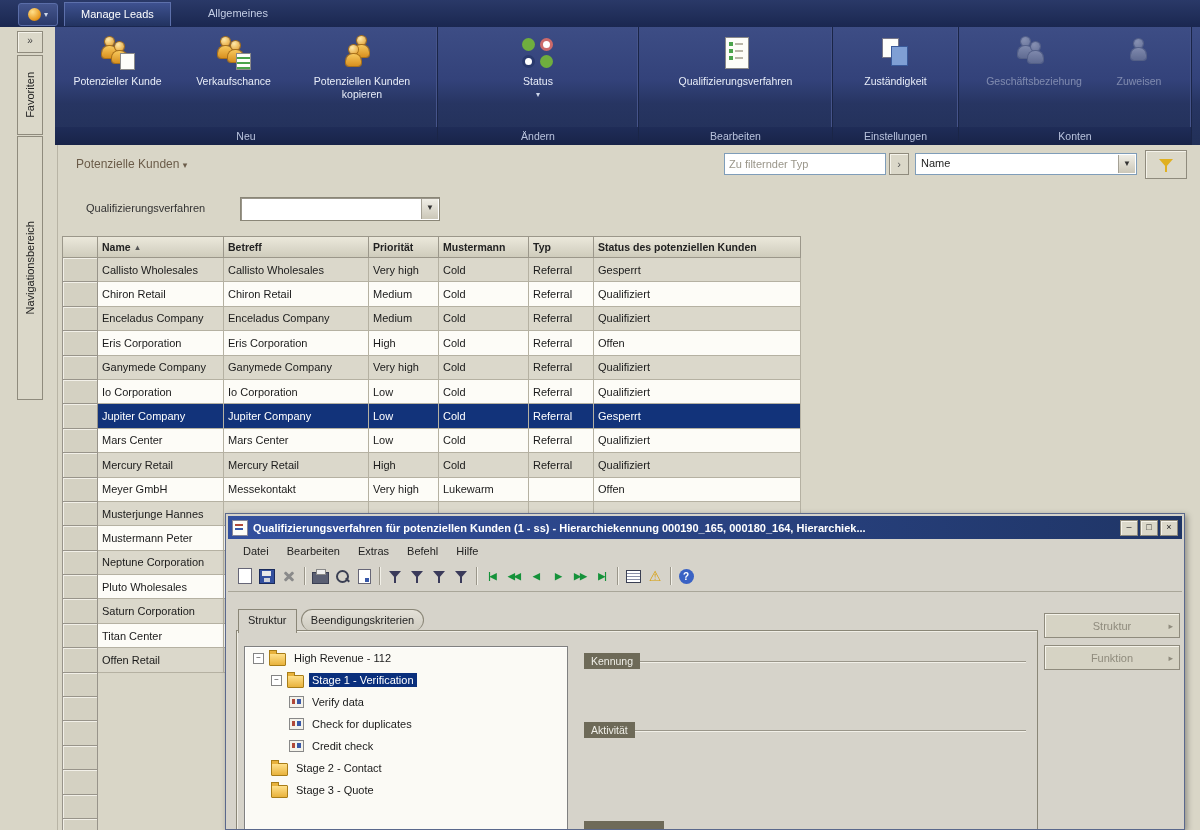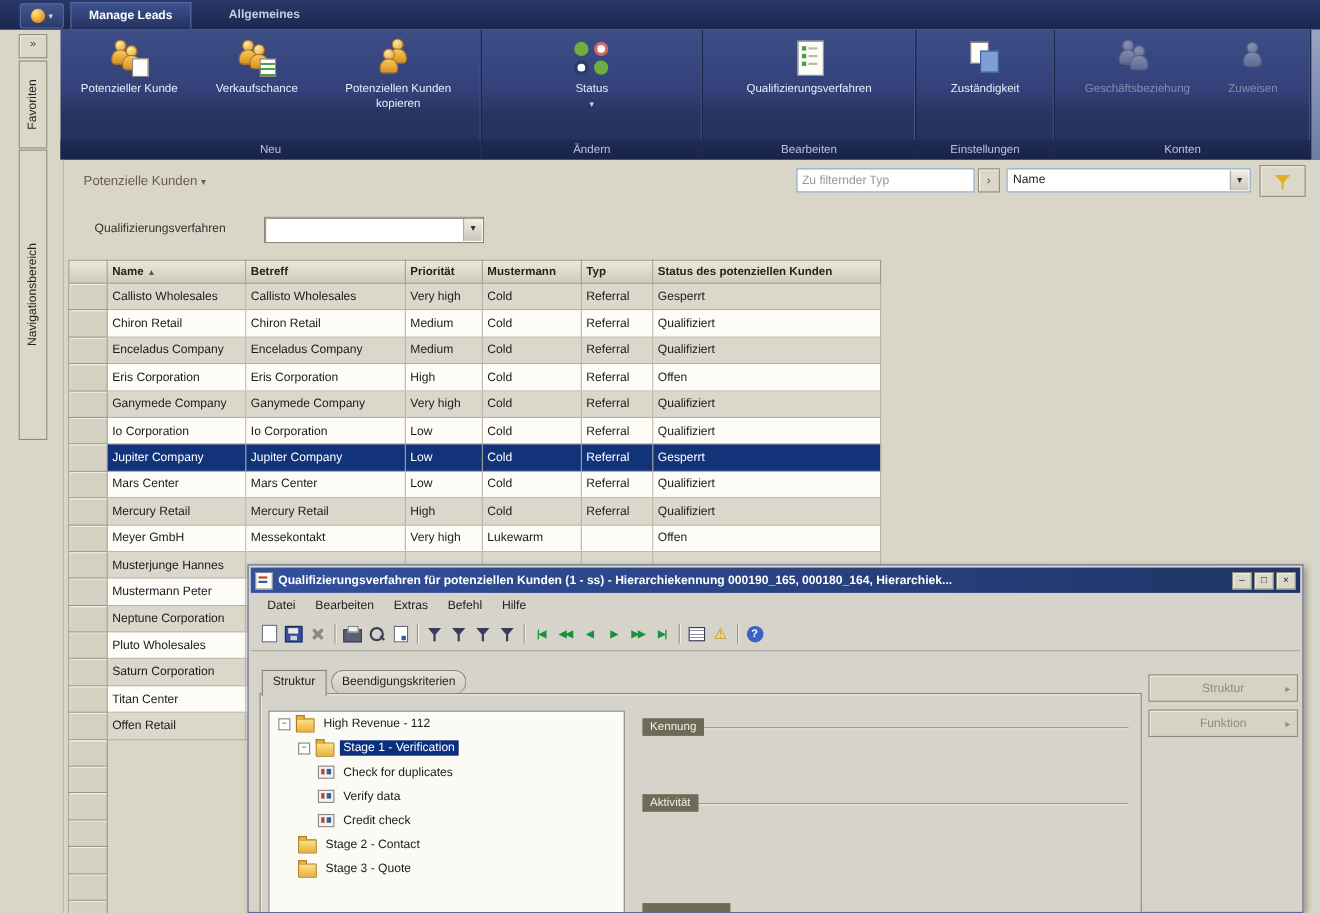--- a/index.html
+++ b/index.html
@@ -9,27 +9,27 @@
   
   .app-top{position:absolute;left:0;top:0;width:1200px;height:27px;
     background:linear-gradient(180deg,#2a3968,#1a2750);}
   .app-btn{position:absolute;left:18px;top:3px;width:38px;height:21px;border-radius:3px;
     background:linear-gradient(180deg,#45568e,#2b3a6b);border:1px solid #5a6da8;
     display:flex;align-items:center;justify-content:center;gap:3px;}
   .app-btn .orb{width:13px;height:13px;border-radius:50%;
     background:radial-gradient(circle at 35% 30%,#ffe08a,#e89a20 65%,#9c5c08);}
   .app-btn .car{color:#cdd6ea;font-size:8px;}
   .rtab{position:absolute;top:2px;height:23px;line-height:23px;padding:0 16px;
-    color:#c3cde4;font-size:11px;font-weight:bold;}
+    color:#c3cde4;font-size:11px;}
   .rtab.active{background:linear-gradient(180deg,#3e5190,#223360);
     border:1px solid #5d70ab;border-bottom:none;color:#fff;}
   
   .ribbon{position:absolute;left:55px;top:27px;width:1145px;height:118px;
     background:linear-gradient(180deg,#3d4d85 0%,#33427a 45%,#273562 65%,#223058 100%);
-    display:flex;}
+    display:flex;flex-direction:column;}
   .rgroup{position:relative;height:118px;border-right:1px solid #1a2547;
     box-shadow:inset -1px 0 0 #46548a;display:flex;align-items:flex-start;justify-content:center;}
   .rbtns{display:flex;justify-content:center;gap:10px;padding-top:7px;width:100%;}
   .rbtn{display:flex;flex-direction:column;align-items:center;padding-top:2px;cursor:default;}
   .rbtn .lbl{margin-top:5px;text-align:center;color:#e8edf8;font-size:10.5px;line-height:1.2;}
   .rbtn.disabled{opacity:.42;}
   .rbtn .drop{color:#cdd6ea;font-size:8px;margin-top:2px;}
   .rglabel{position:absolute;left:0;bottom:0;width:100%;height:18px;line-height:18px;
     text-align:center;color:#b9c3dd;font-size:10.5px;
     background:linear-gradient(180deg,#1f2c58,#182348);}
@@ -661,25 +661,25 @@
           <span class="t-folder"></span>
           <span class="t-lbl">High Revenue - 112</span>
         </div>
         <div class="t-row selected" style="padding-left: 26px;">
           <span class="t-exp">−</span>
           <span class="t-folder"></span>
           <span class="t-lbl">Stage 1 - Verification</span>
         </div>
         <div class="t-row" style="padding-left: 44px;">
           <span class="t-task"></span>
-          <span class="t-lbl">Check for duplicates</span>
+          <span class="t-lbl">Verify data</span>
         </div>
         <div class="t-row" style="padding-left: 44px;">
           <span class="t-task"></span>
-          <span class="t-lbl">Verify data</span>
+          <span class="t-lbl">Check for duplicates</span>
         </div>
         <div class="t-row" style="padding-left: 44px;">
           <span class="t-task"></span>
           <span class="t-lbl">Credit check</span>
         </div>
         <div class="t-row" style="padding-left: 26px;">
           <span class="t-folder"></span>
           <span class="t-lbl">Stage 2 - Contact</span>
         </div>
         <div class="t-row" style="padding-left: 26px;">

